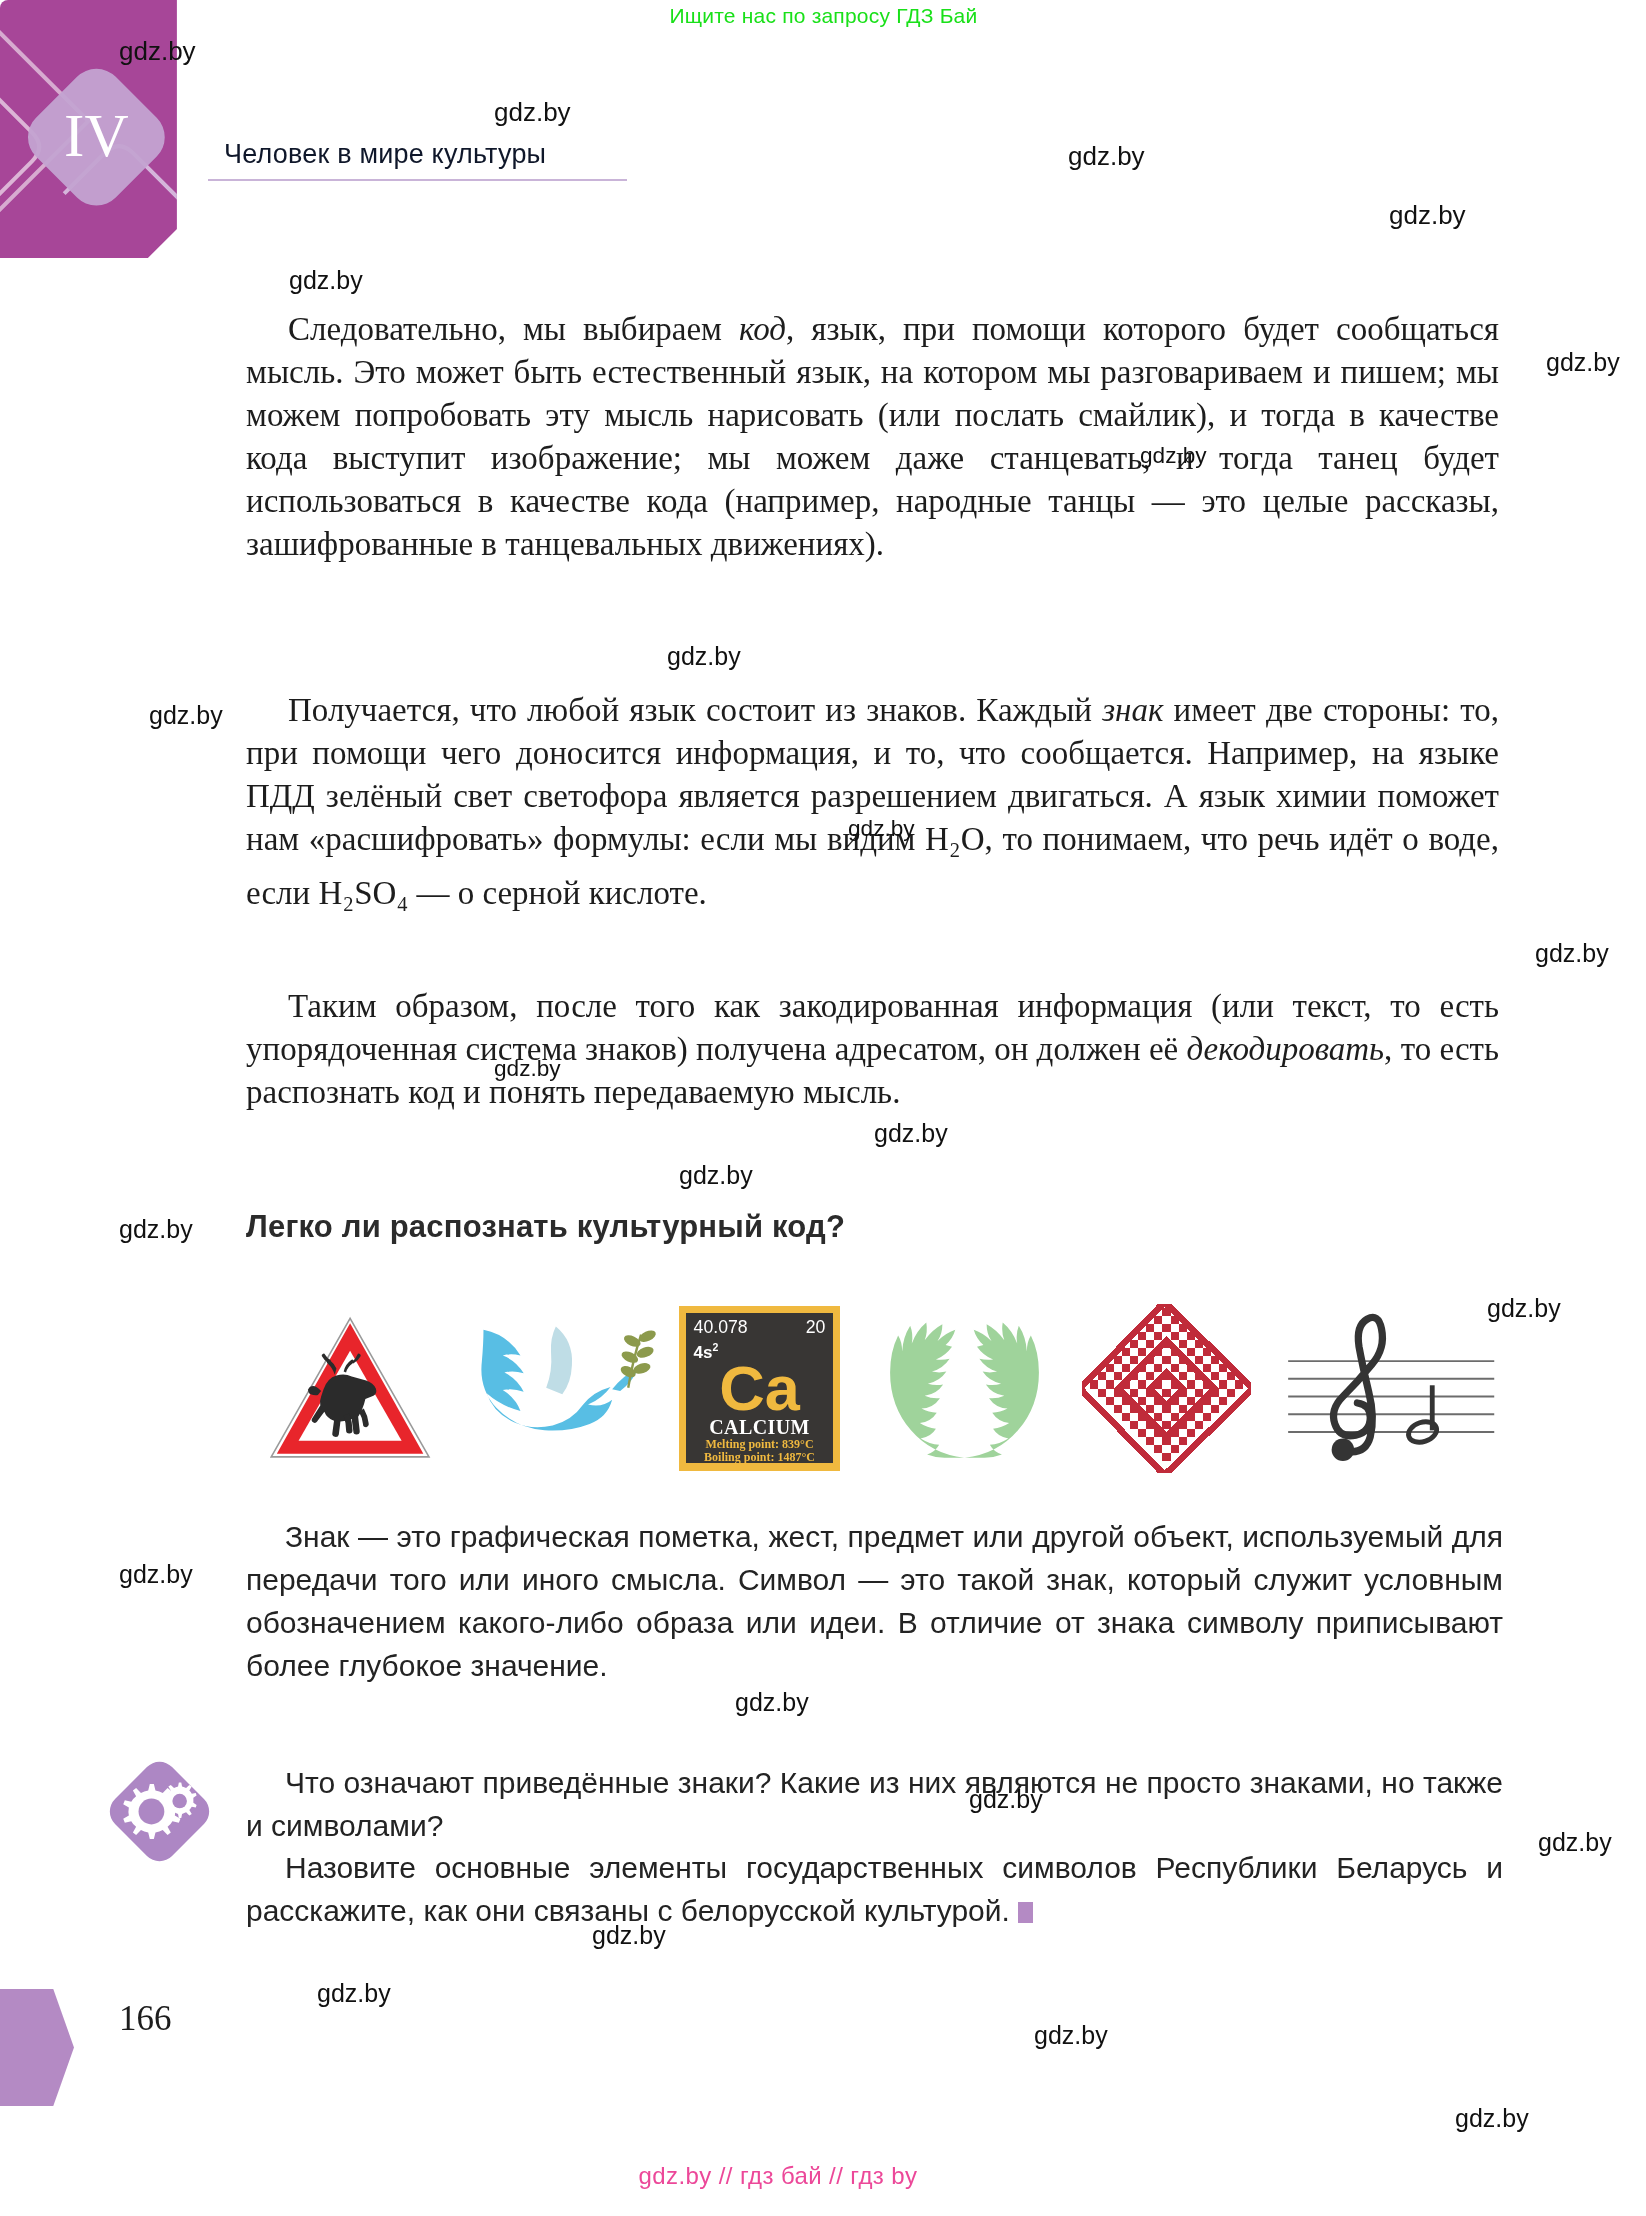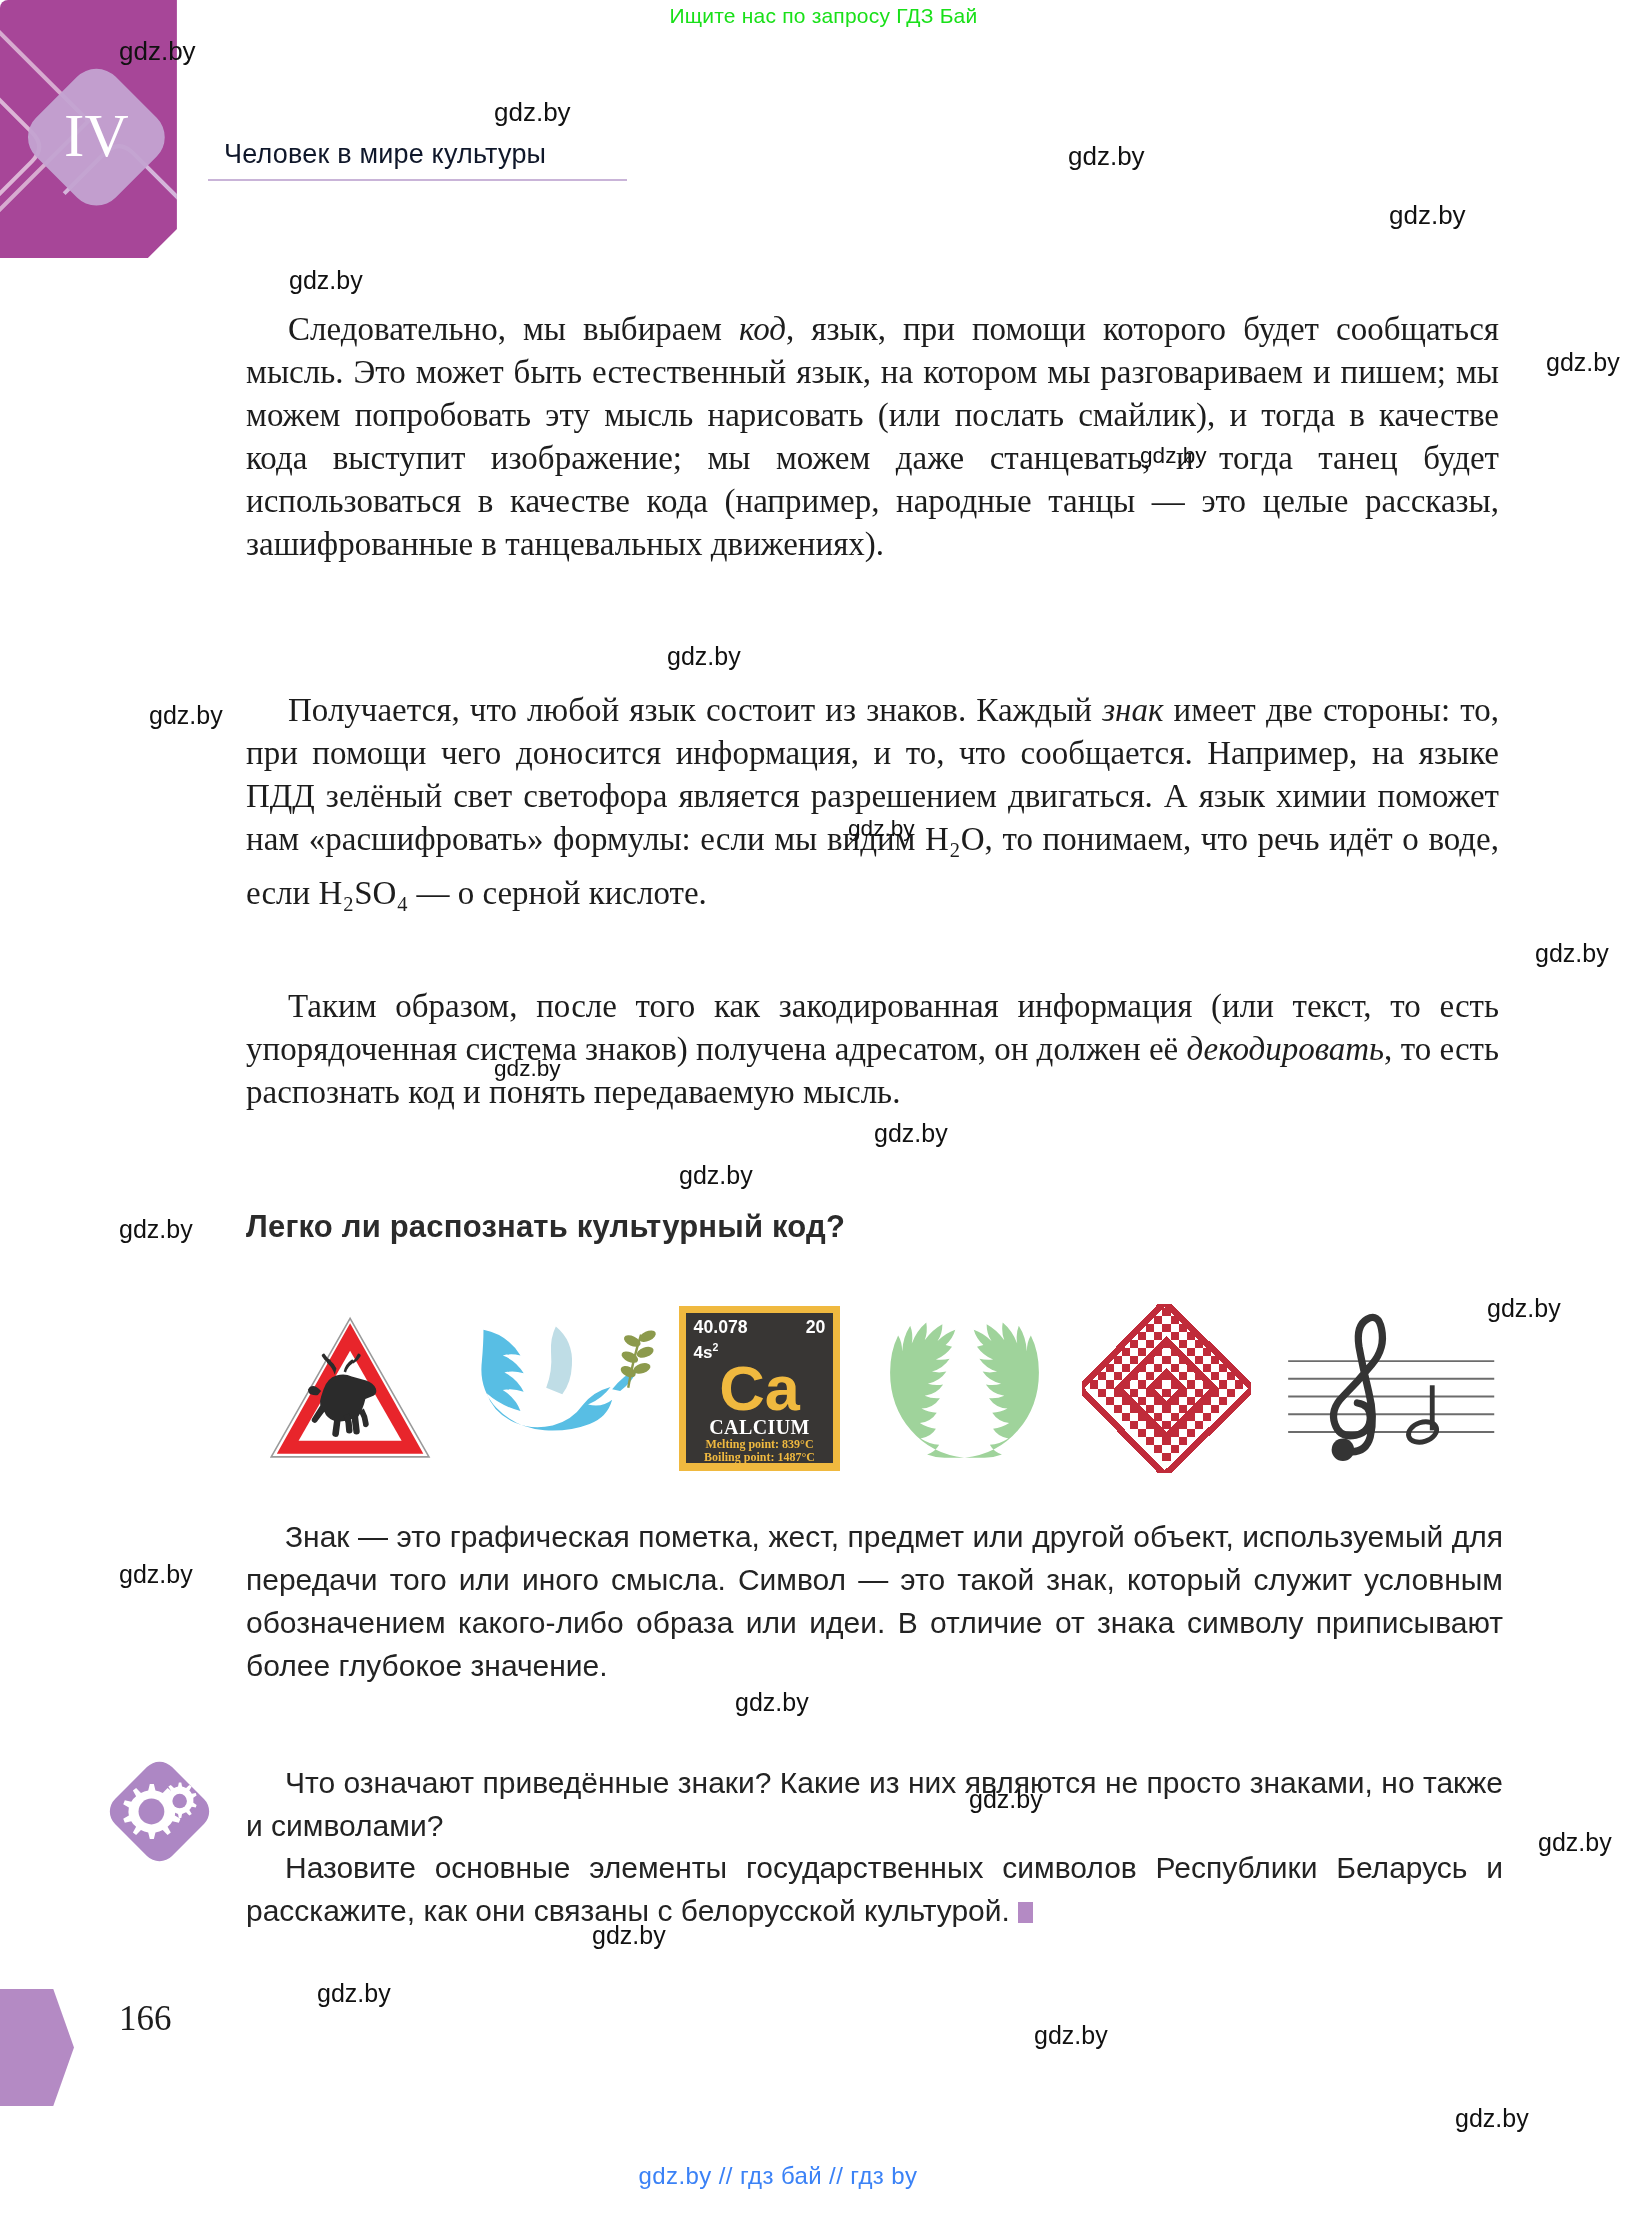--- a/index.html
+++ b/index.html
@@ -157,21 +157,21 @@
     box-sizing: border-box;
     padding: 5.6px 7.3px 4px 7.3px;
     position: relative;
     font-family: "Liberation Sans", sans-serif;
   }
   .pt-row1 {
     display: flex;
     justify-content: space-between;
     color: #ffffff;
     font-size: 17.7px;
-    font-weight: bold;
+    font-weight: normal;
     line-height: 19.3px;
   }
   .pt-conf {
     color: #ffffff;
     font-size: 17px;
     font-weight: bold;
     line-height: 18.5px;
   }
   .pt-conf sup { font-size: .62em; }
   .pt-symbol {
@@ -241,21 +241,21 @@
     letter-spacing: 0.3px;
   }
   .bottom-strip {
     position: absolute;
     left: 0;
     top: 2162px;
     width: 1556px;
     text-align: center;
     font-family: "Liberation Sans", sans-serif;
     font-size: 24px;
-    color: #3b82f6;
+    color: #ec4899;
     letter-spacing: 0.4px;
   }
 
   
   .wm {
     position: absolute;
     font-family: "Liberation Sans", sans-serif;
     color: #111111;
     white-space: nowrap;
     pointer-events: none;

